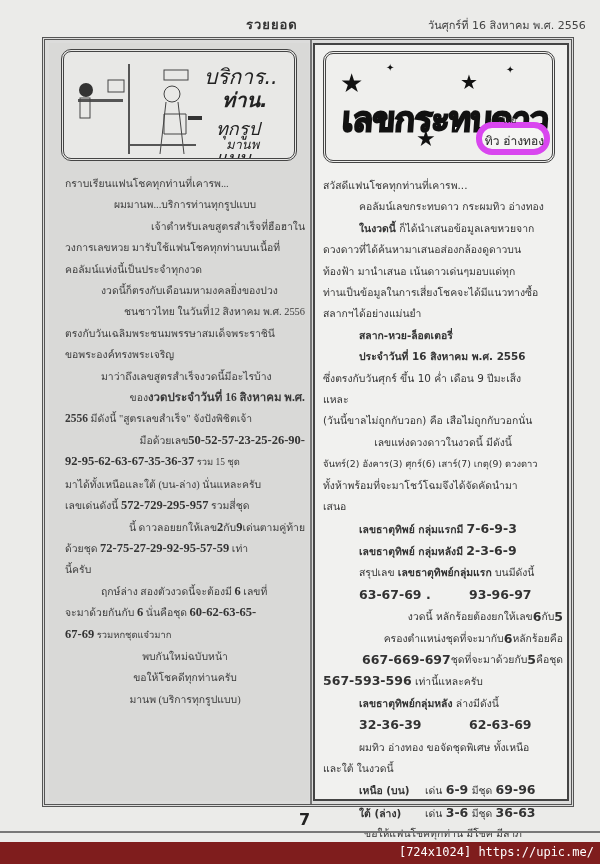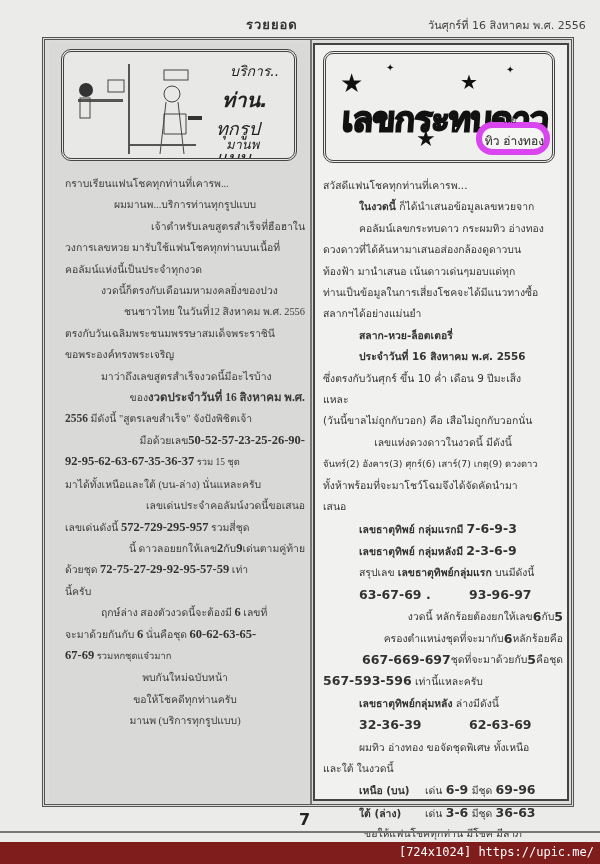--- a/index.html
+++ b/index.html
@@ -40,21 +40,21 @@
   .divider { position: absolute; left: 265px; top: 0; bottom: 0; width: 2px; background: #777; }
 
   .banner {
     position: absolute; border: 3px double #444; border-radius: 10px;
     background: #e8e8e6; overflow: hidden;
   }
   .banner-left { left: 12px; top: 6px; width: 236px; height: 112px; }
   .banner-right { left: 8px; top: 6px; width: 232px; height: 112px; background: #efefed; }
 
   .cartoon-word { position: absolute; font-size: 14px; color: #222; font-style: italic; }
-  .bw1 { left: 166px; top: 8px; font-size: 14px; }
+  .bw1 { left: 140px; top: 8px; font-size: 21px; }
   .bw2 { left: 158px; top: 32px; font-size: 20px; font-weight: bold; }
   .bw3 { left: 152px; top: 62px; font-size: 18px; }
   .bw4 { left: 162px; top: 82px; font-size: 13px; }
 
   .title-art {
     position: absolute; left: 16px; top: 38px; font-size: 34px; font-weight: bold;
     color: #fff; -webkit-text-stroke: 2px #111; letter-spacing: -1px; transform: skewX(-4deg);
   }
   .star { position: absolute; color: #111; font-size: 22px; }
   .cloud {
@@ -139,24 +139,20 @@
             <span>ของ</span>
             <span class="b" style="font-size:11.5px">งวดประจำวันที่ 16 สิงหาคม พ.ศ.</span>
           </span>
         <span class="p"><span class="b" style="font-size:11.5px">2556</span> <span>มีดังนี้ "สูตรเลขสำเร็จ" จังปังพิชิตเจ้า</span></span>
         <span class="p just">
             <span>มือด้วยเลข</span>
             <span class="num">50-52-57-23-25-26-90-</span>
           </span>
         <span class="p"><span class="num">92-95-62-63-67-35-36-37</span> <span class="small">รวม 15 ชุด</span></span>
         <span class="p">มาได้ทั้งเหนือและใต้ (บน-ล่าง) นั่นแหละครับ</span>
-        <span class="p ind just">
-            <span>เลขเด่นประจำคอลัมน์งวดนี้</span>
-            <span>ขอเสนอ</span>
-          </span>
         <span class="p"><span>เลขเด่นดังนี้</span> <span class="num">572-729-295-957</span> <span>รวมสี่ชุด</span></span>
         <span class="p just">
             <span>นี้ ดาวลอยยกให้เลข</span>
             <span class="num">2</span>
             <span>กับ</span>
             <span class="num">9</span>
             <span>เด่นตามคู่ท้าย</span>
           </span>
         <span class="p"><span>ด้วยชุด</span> <span class="num">72-75-27-29-92-95-57-59</span> <span>เท่า</span></span>
         <span class="p">นี้ครับ</span>
@@ -180,22 +176,22 @@
         <span class="star" style="left:180px;top:10px;font-size:10px">✦</span>
         <span class="title-art">เลขกระทบดาว</span>
         <div class="cloud">
           <small>โดย</small>
           <span>ทิว อ่างทอง</span>
         </div>
       </div>
 
       <div class="text-block tr">
         <span class="p">สวัสดีแฟนโชคทุกท่านที่เคารพ...</span>
+        <span class="p ind">คอลัมน์เลขกระทบดาว กระผมทิว อ่างทอง</span>
         <span class="p ind"><span class="b">ในงวดนี้</span> <span>ก็ได้นำเสนอข้อมูลเลขหวยจาก</span></span>
-        <span class="p ind">คอลัมน์เลขกระทบดาว กระผมทิว อ่างทอง</span>
         <span class="p">ดวงดาวที่ได้ค้นหามาเสนอส่องกล้องดูดาวบน</span>
         <span class="p">ท้องฟ้า  มานำเสนอ  เน้นดาวเด่นๆมอบแด่ทุก</span>
         <span class="p">ท่านเป็นข้อมูลในการเสี่ยงโชคจะได้มีแนวทางซื้อ</span>
         <span class="p">สลากฯได้อย่างแม่นยำ</span>
         <span class="p ind b">สลาก-หวย-ล็อตเตอรี่</span>
         <span class="p ind b">ประจำวันที่ 16 สิงหาคม พ.ศ. 2556</span>
         <span class="p">ซึ่งตรงกับวันศุกร์ ขึ้น 10 ค่ำ เดือน 9 ปีมะเส็ง</span>
         <span class="p">แหละ</span>
         <span class="p">(วันนี้ขาลไม่ถูกกับวอก) คือ เสือไม่ถูกกับวอกนั่น</span>
         <span class="p center">เลขแห่งดวงดาวในงวดนี้ มีดังนี้</span>

